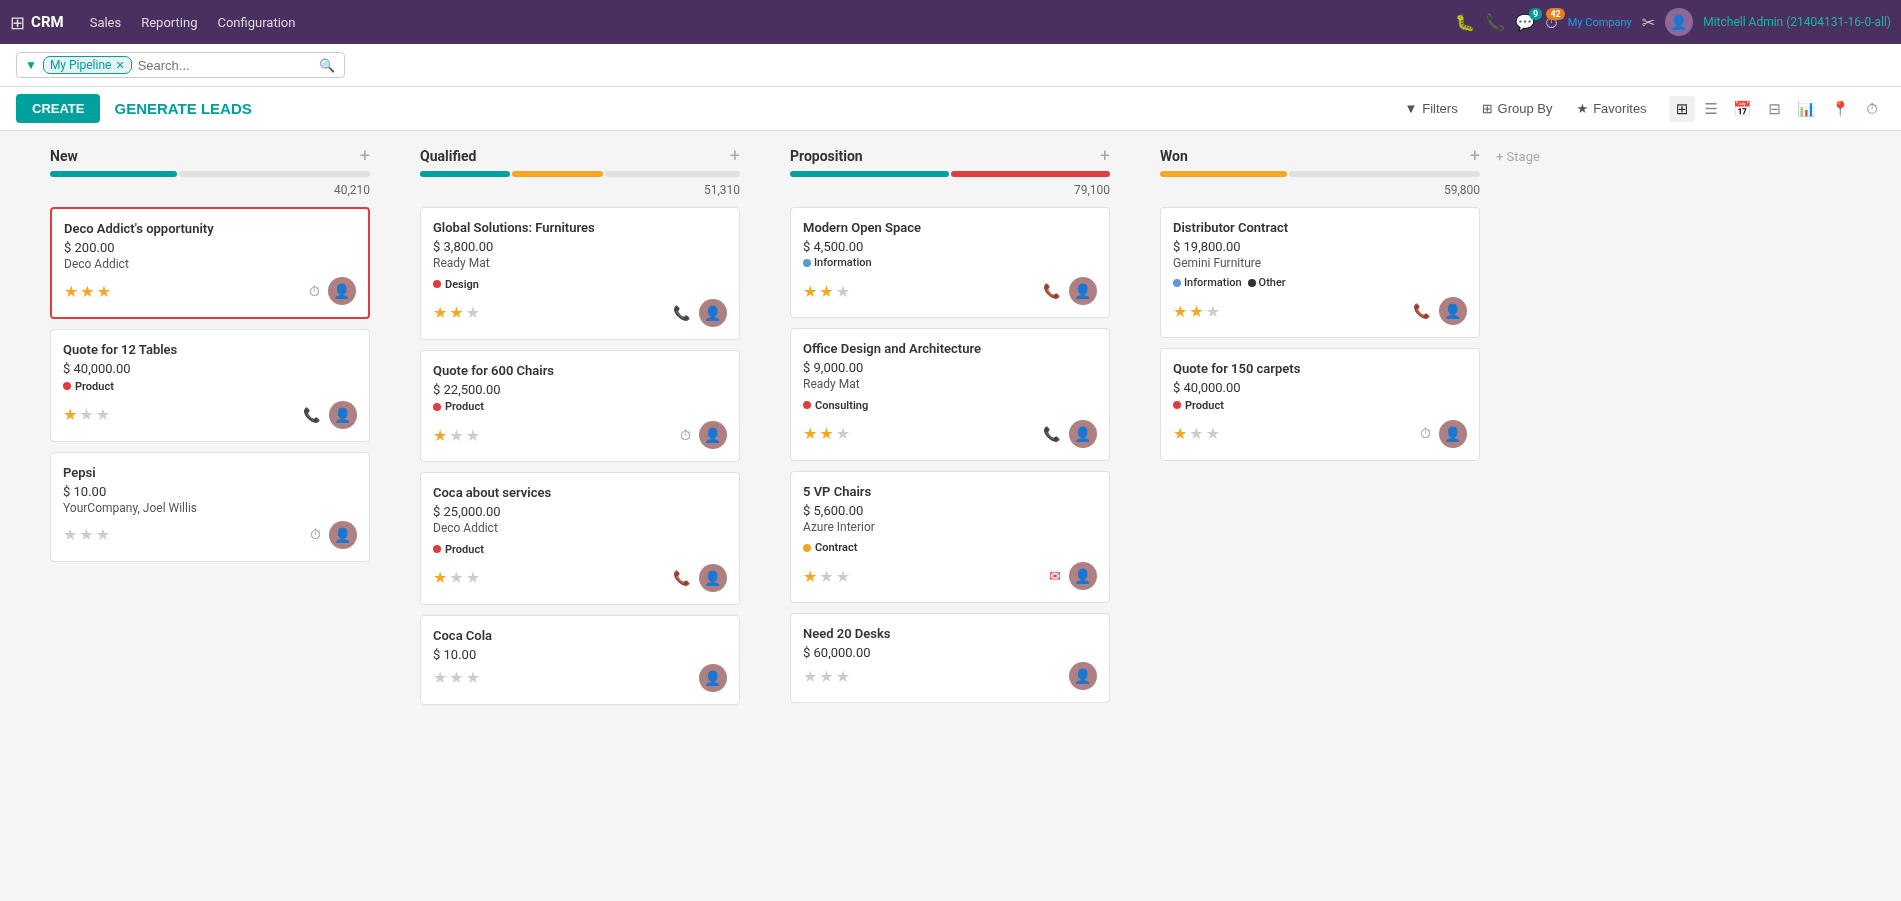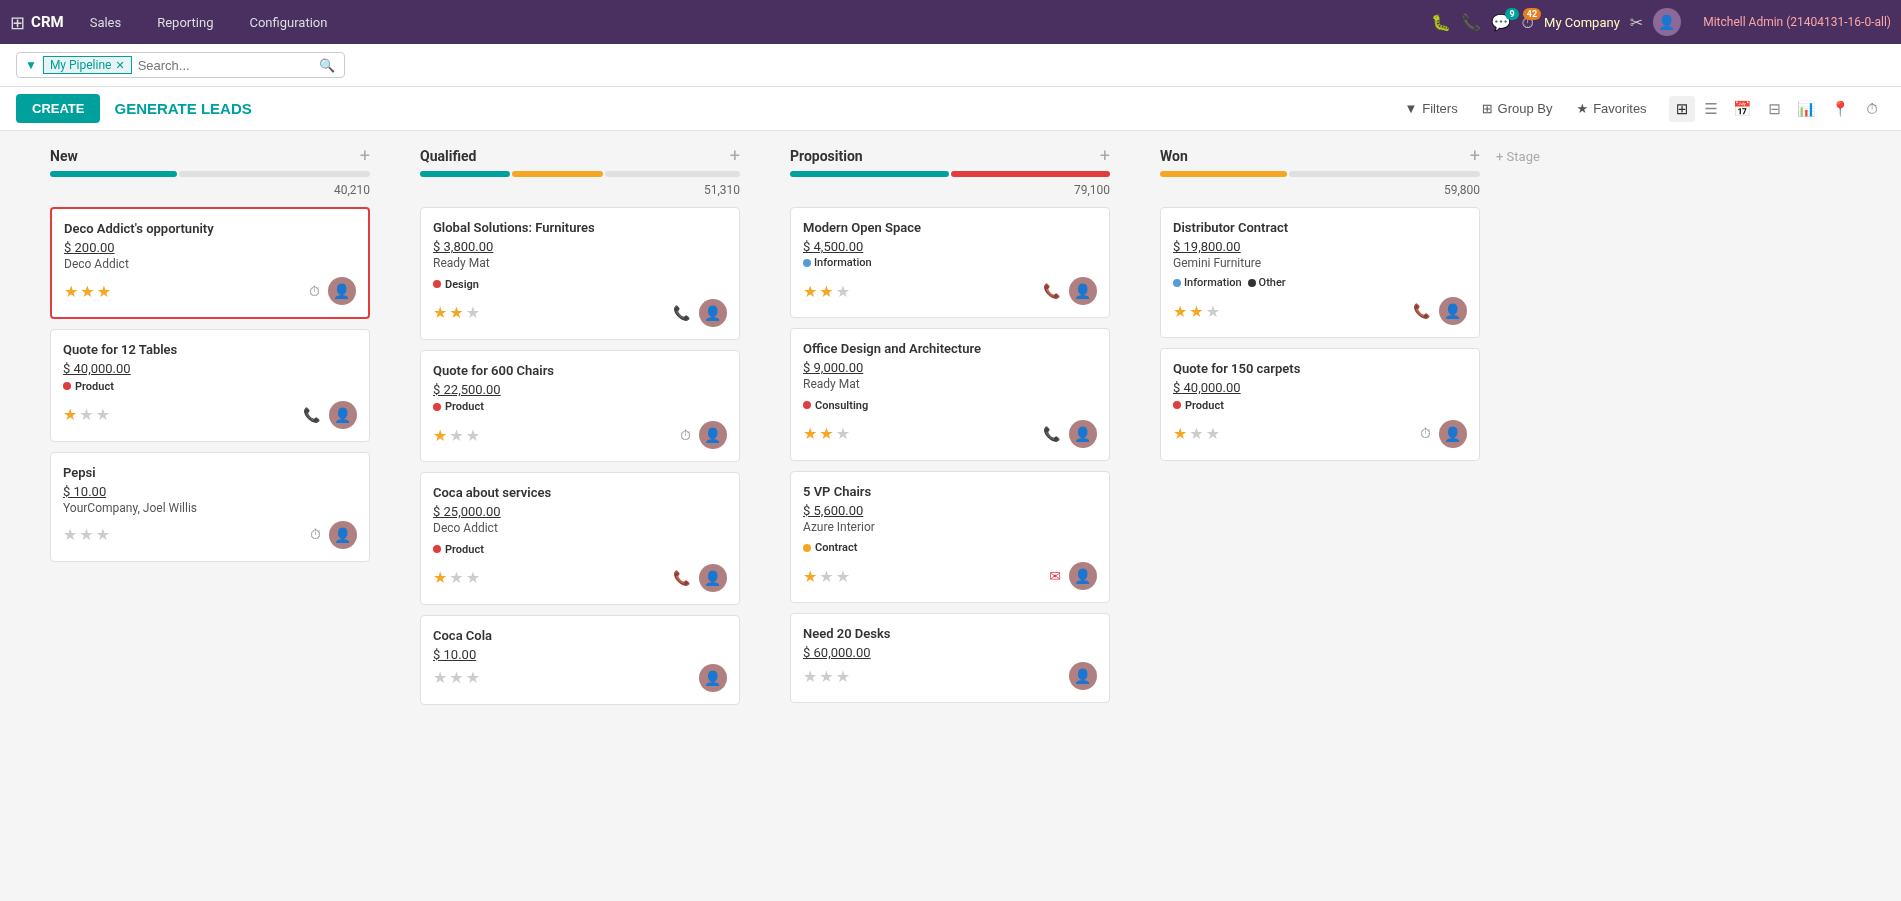--- a/index.html
+++ b/index.html
@@ -8,60 +8,60 @@
     
     .topnav {
       background: #4a3060;
       color: #fff;
       display: flex;
       align-items: center;
       height: 44px;
       padding: 0 10px;
       gap: 6px;
     }
-    .topnav-menu { display: flex; gap: 16px; justify-content: flex-end; }
+    .topnav-menu { display: flex; gap: 0; justify-content: flex-end; }
     .topnav-item { color: #ddd; padding: 4px 10px; cursor: pointer; font-size: 13px; border-radius: 3px; }
     .topnav-spacer { flex: 1; }
     .topnav-icons { display: flex; align-items: center; gap: 10px; }
     .topnav-icon { color: #ccc; font-size: 16px; cursor: pointer; position: relative; }
     .badge {
       position: absolute; top: -5px; right: -7px;
       background: #00a09d; color: #fff;
       font-size: 9px; border-radius: 8px;
       padding: 1px 4px; font-weight: 700;
     }
     .badge-orange { background: #e67e22; }
-    .topnav-company { color: #fef9c3; font-size: 13px; cursor: pointer; }
+    .topnav-company { color: #0ea5e9; font-size: 11px; cursor: pointer; }
     .topnav-avatar {
       width: 28px; height: 28px; border-radius: 50%;
       background: #8b6a9a;
       display: flex; align-items: center; justify-content: center;
       color: #fff; font-size: 11px; overflow: hidden;
     }
-    .topnav-username { color: #fca5a5; font-size: 13px; margin-left: 12px; }
+    .topnav-username { color: #14b8a6; font-size: 13px; }
 
     
     .subheader {
       background: #fff;
       border-bottom: 1px solid #e0e0e0;
       padding: 8px 16px;
       display: flex;
       align-items: center;
       gap: 12px;
     }
     .page-title { font-size: 20px; font-weight: 600; color: #333; flex: 1; }
     .search-bar {
       display: flex; align-items: center;
       border: 1px solid #ccc; border-radius: 4px;
       padding: 3px 8px; background: #fff; gap: 6px;
       min-width: 300px;
     }
     .filter-tag {
       background: #e8f4f4; color: #00a09d;
-      border: 1px solid #00a09d; border-radius: 0;
+      border: 1px solid #00a09d; border-radius: 7px;
       padding: 1px 6px; font-size: 12px;
       display: flex; align-items: center; gap: 4px;
     }
     .filter-tag-close { cursor: pointer; font-size: 11px; color: #00a09d; }
     .search-input { border: none; outline: none; font-size: 13px; color: #999; flex: 1; }
     .search-icon-btn { color: #666; cursor: pointer; }
 
     
     .toolbar {
       background: #fff;
@@ -144,21 +144,21 @@
       background: #fff;
       border-radius: 4px;
       border: 1px solid #e0e0e0;
       padding: 12px;
       margin-bottom: 10px;
       cursor: pointer;
       transition: box-shadow 0.15s;
     }
     .card.selected { border: 2px solid #e03e3e; }
     .card-title { font-size: 13px; font-weight: 600; color: #333; margin-bottom: 4px; }
-    .card-amount { font-size: 13px; color: #333; margin-bottom: 2px; text-decoration: underline; }
+    .card-amount { font-size: 13px; color: #333; margin-bottom: 2px; }
     .card-company { font-size: 12px; color: #555; margin-bottom: 6px; }
     .card-tag {
       display: inline-flex; align-items: center; gap: 4px;
       font-size: 11px; font-weight: 600;
       margin-bottom: 8px;
     }
     .card-tag-dot {
       width: 8px; height: 8px; border-radius: 50%;
       display: inline-block;
     }

